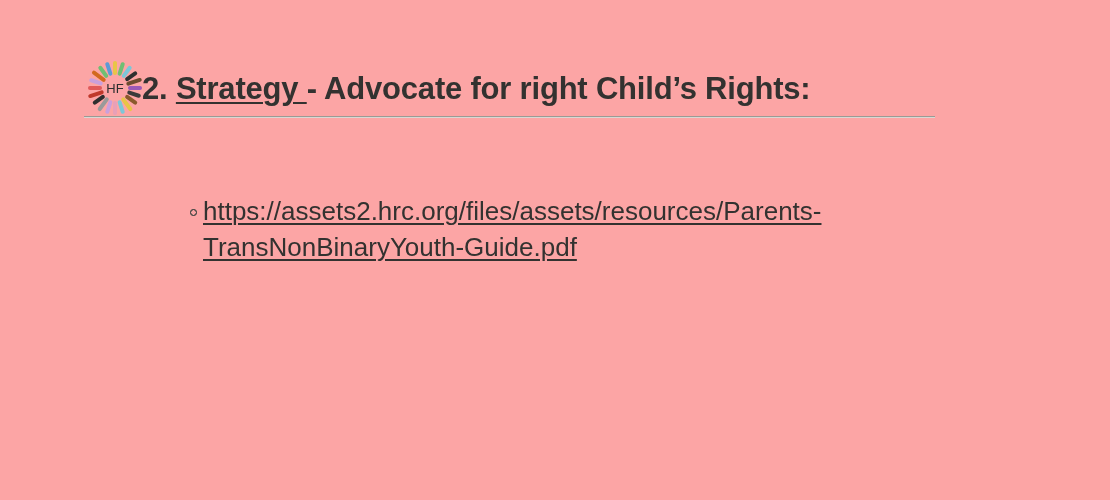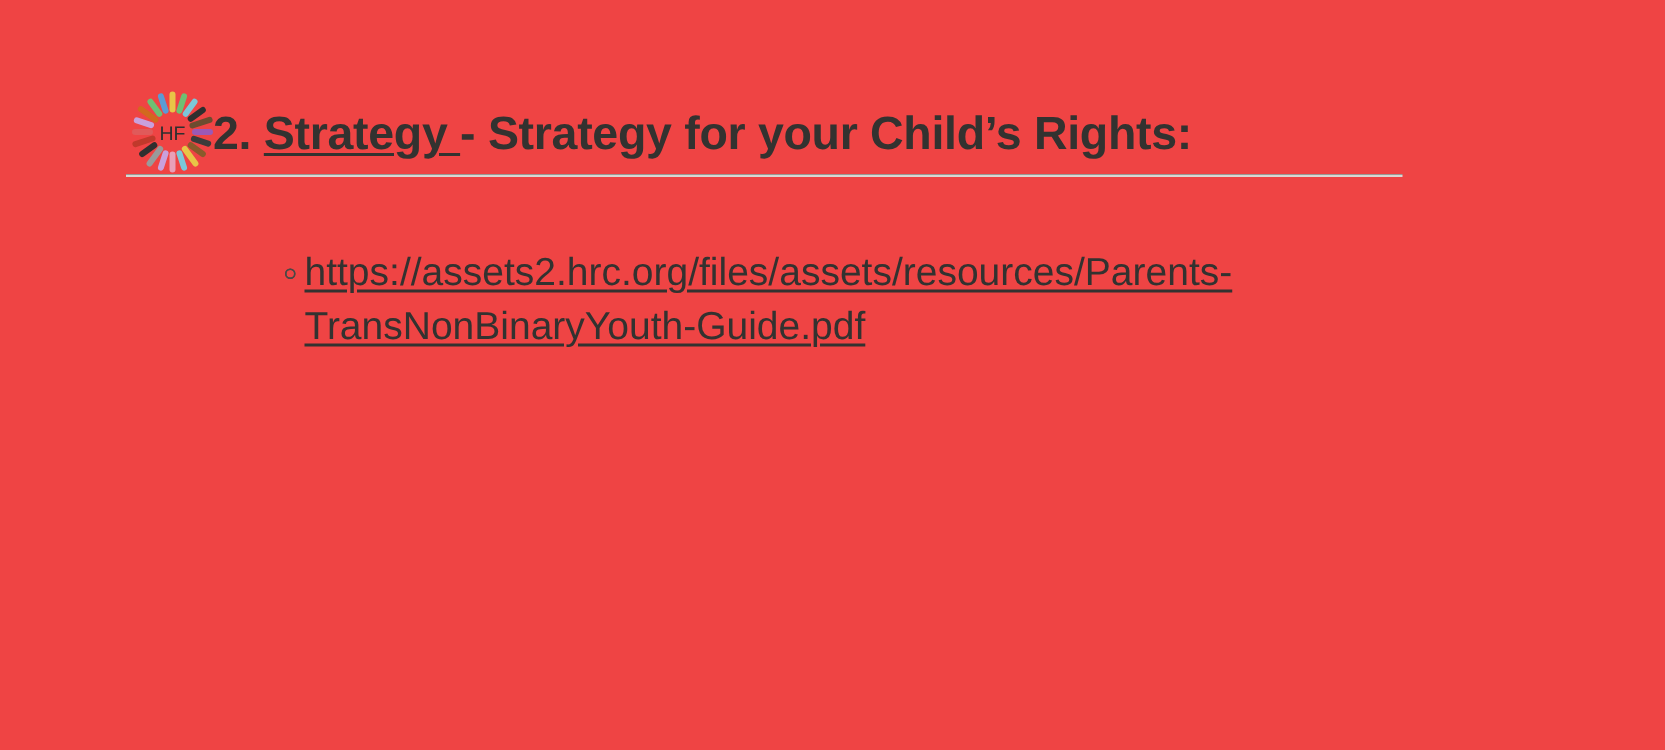--- a/index.html
+++ b/index.html
@@ -13,21 +13,21 @@
     font-family: "Liberation Sans", sans-serif;
     overflow: hidden;
     position: relative;
     -webkit-font-smoothing: antialiased;
   }
 
   
   .slide {
     position: absolute;
     inset: 0;
-    background: #ef4444;
+    background: #fca5a5;
   }
 
   
   .title-row {
     position: absolute;
     left: 84px;
     top: 62px;
     width: 860px;
     height: 52px;
     display: flex;
@@ -116,21 +116,21 @@
     border-radius: 50%;
     box-sizing: border-box;
     background: transparent;
   }
   .bullet-l2 .txt {
     display: block;
     max-width: 690px;
   }
 
   .bullet-l2.link {
-    margin-top: 20px;
+    margin-top: 50px;
   }
   .bullet-l2.link .txt {
     text-decoration: underline;
     text-underline-offset: 3px;
     text-decoration-thickness: 1.5px;
     max-width: 680px;
     word-break: normal;
   }
 </style>
 </head>
@@ -163,21 +163,21 @@
             <line x1="0" y1="-25" x2="0" y2="-15" stroke="#c9a0dc" stroke-width="4" transform="rotate(288)"></line>
             <line x1="0" y1="-26" x2="0" y2="-14" stroke="#d2691e" stroke-width="4" transform="rotate(306)"></line>
             <line x1="0" y1="-25" x2="0" y2="-15" stroke="#6fbf73" stroke-width="4" transform="rotate(324)"></line>
             <line x1="0" y1="-25" x2="0" y2="-15" stroke="#5b9bd5" stroke-width="4" transform="rotate(342)"></line>
           </g>
           <text x="0" y="5" text-anchor="middle" font-family="Liberation Sans, sans-serif" font-size="13" font-weight="normal" fill="#2f2f2f">HF</text>
         </g>
       </svg>
     </div>
 
-    <div class="title-text"><span>2. </span><span class="u">Strategy </span><span>- Strategy for your Child’s Rights:</span></div>
+    <div class="title-text"><span>2. </span><span class="u">Strategy </span><span>- Advocate for right Child’s Rights:</span></div>
   </div>
 
   <div class="title-rule"></div>
 
   <div class="body-block">
 
 
     <div class="sub-list">
 
       <div class="bullet-l2">

